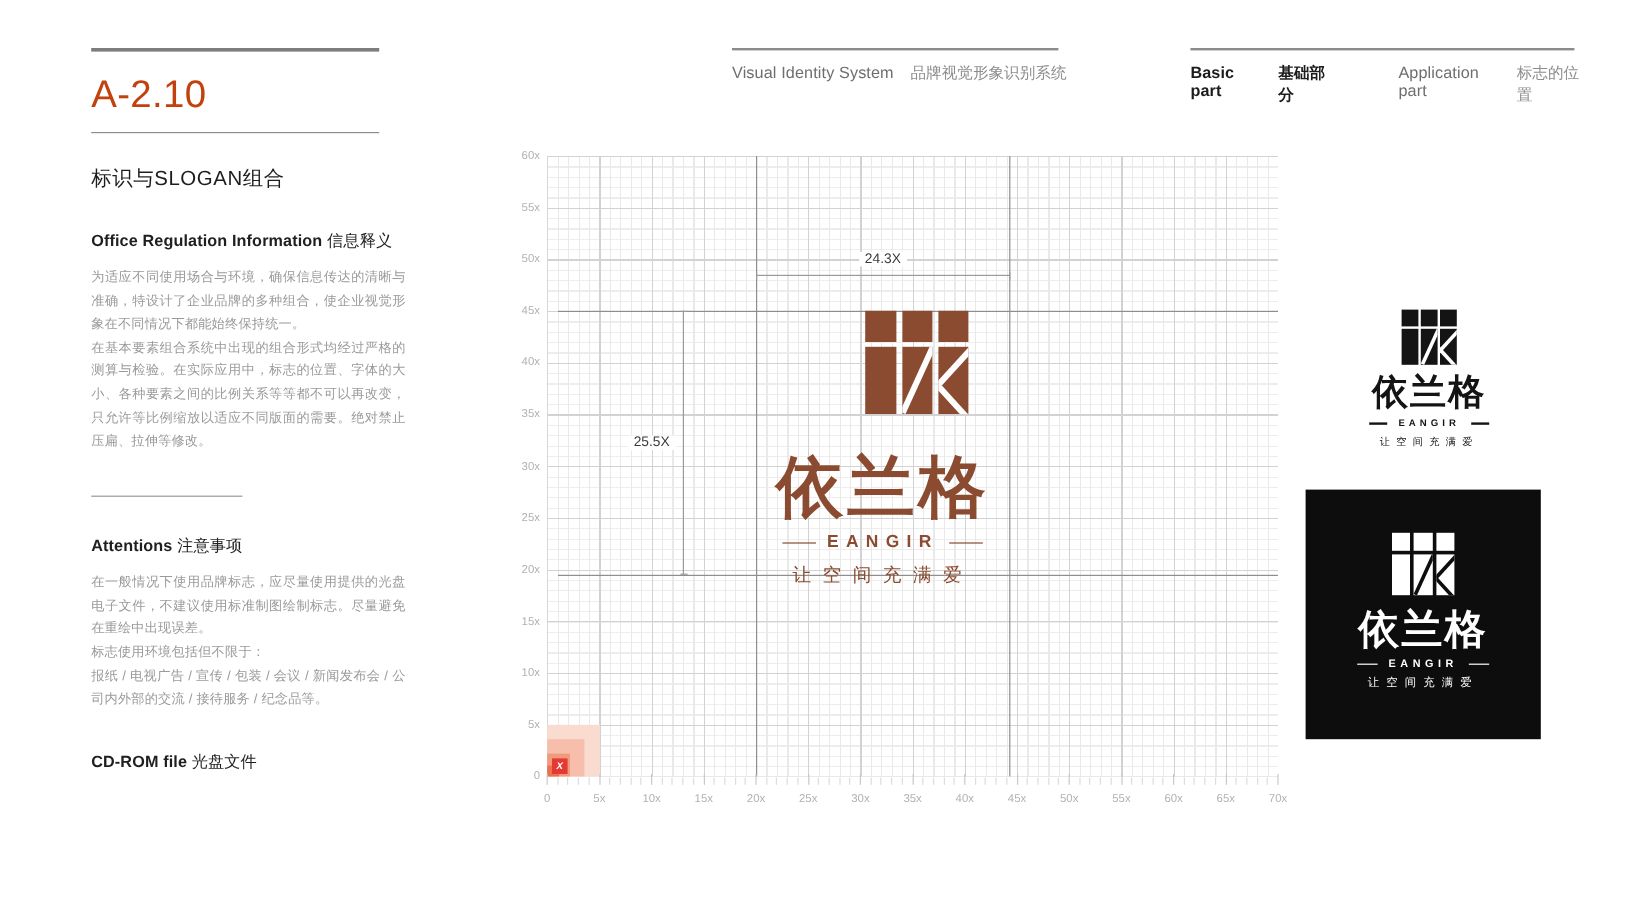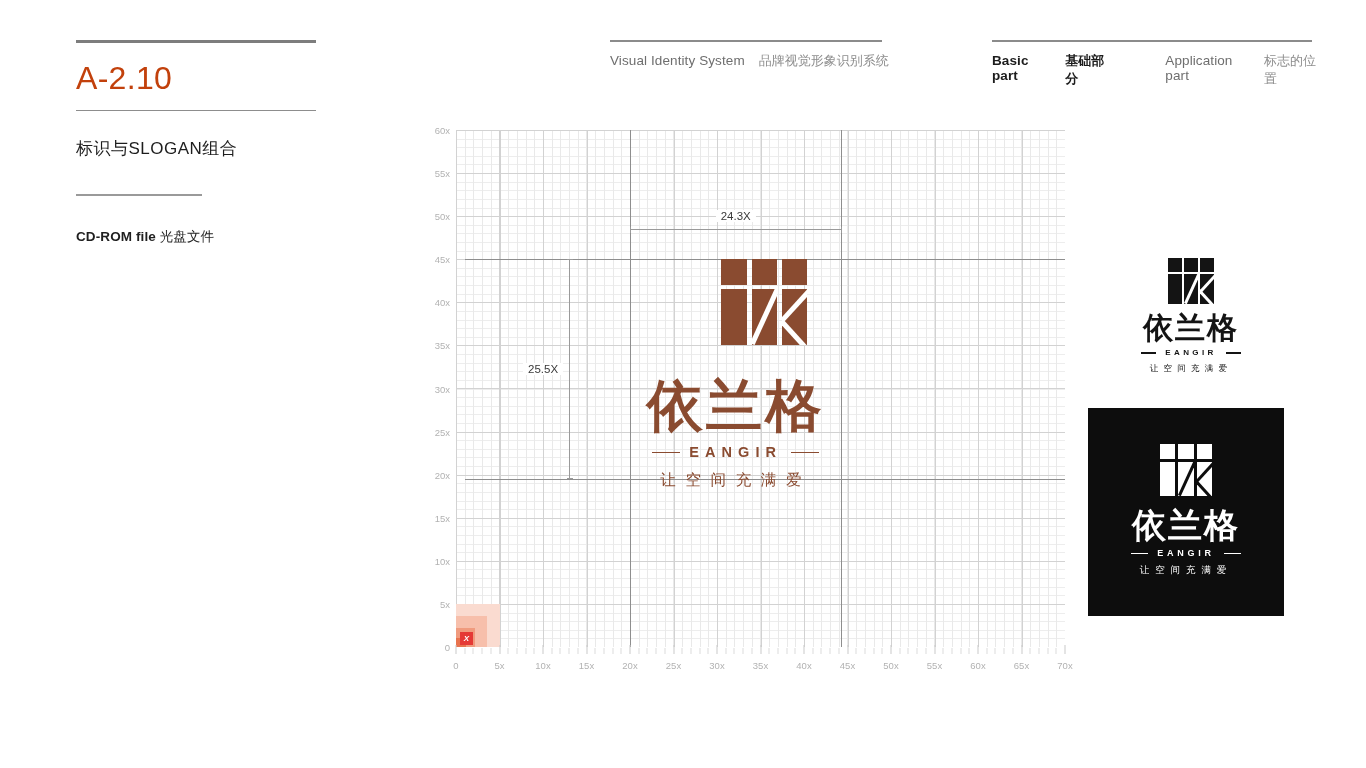--- a/index.html
+++ b/index.html
@@ -153,24 +153,43 @@
 
 </div>
 
 <div id="leftcol">
   <div class="lc-rule-top"></div>
   <div id="page-code">A-2.10</div>
   <div class="lc-rule-mid"></div>
   <div id="section-title">标识与SLOGAN组合</div>
 
   <div class="block">
+    <div class="block-head">
+      <b>Office Regulation Information</b>
+      <span>信息释义</span>
+    </div>
+    <div class="block-body">
+      <p>为适应不同使用场合与环境，确保信息传达的清晰与准确，特设计了企业品牌的多种组合，使企业视觉形象在不同情况下都能始终保持统一。</p>
+      <p>在基本要素组合系统中出现的组合形式均经过严格的测算与检验。在实际应用中，标志的位置、字体的大小、各种要素之间的比例关系等等都不可以再改变，只允许等比例缩放以适应不同版面的需要。绝对禁止压扁、拉伸等修改。</p>
+    </div>
   </div>
 
   <div class="lc-rule-short"></div>
 
+  <div class="block">
+    <div class="block-head">
+      <b>Attentions</b>
+      <span>注意事项</span>
+    </div>
+    <div class="block-body">
+      <p>在一般情况下使用品牌标志，应尽量使用提供的光盘电子文件，不建议使用标准制图绘制标志。尽量避免在重绘中出现误差。</p>
+      <p>标志使用环境包括但不限于：</p>
+      <p>报纸 / 电视广告 / 宣传 / 包装 / 会议 / 新闻发布会 / 公司内外部的交流 / 接待服务 / 纪念品等。</p>
+    </div>
+  </div>
 
   <div class="block" id="block-cdrom">
     <div class="block-head">
       <b>CD-ROM file</b>
       <span>光盘文件</span>
     </div>
   </div>
 </div>
 
 <div id="chart">

